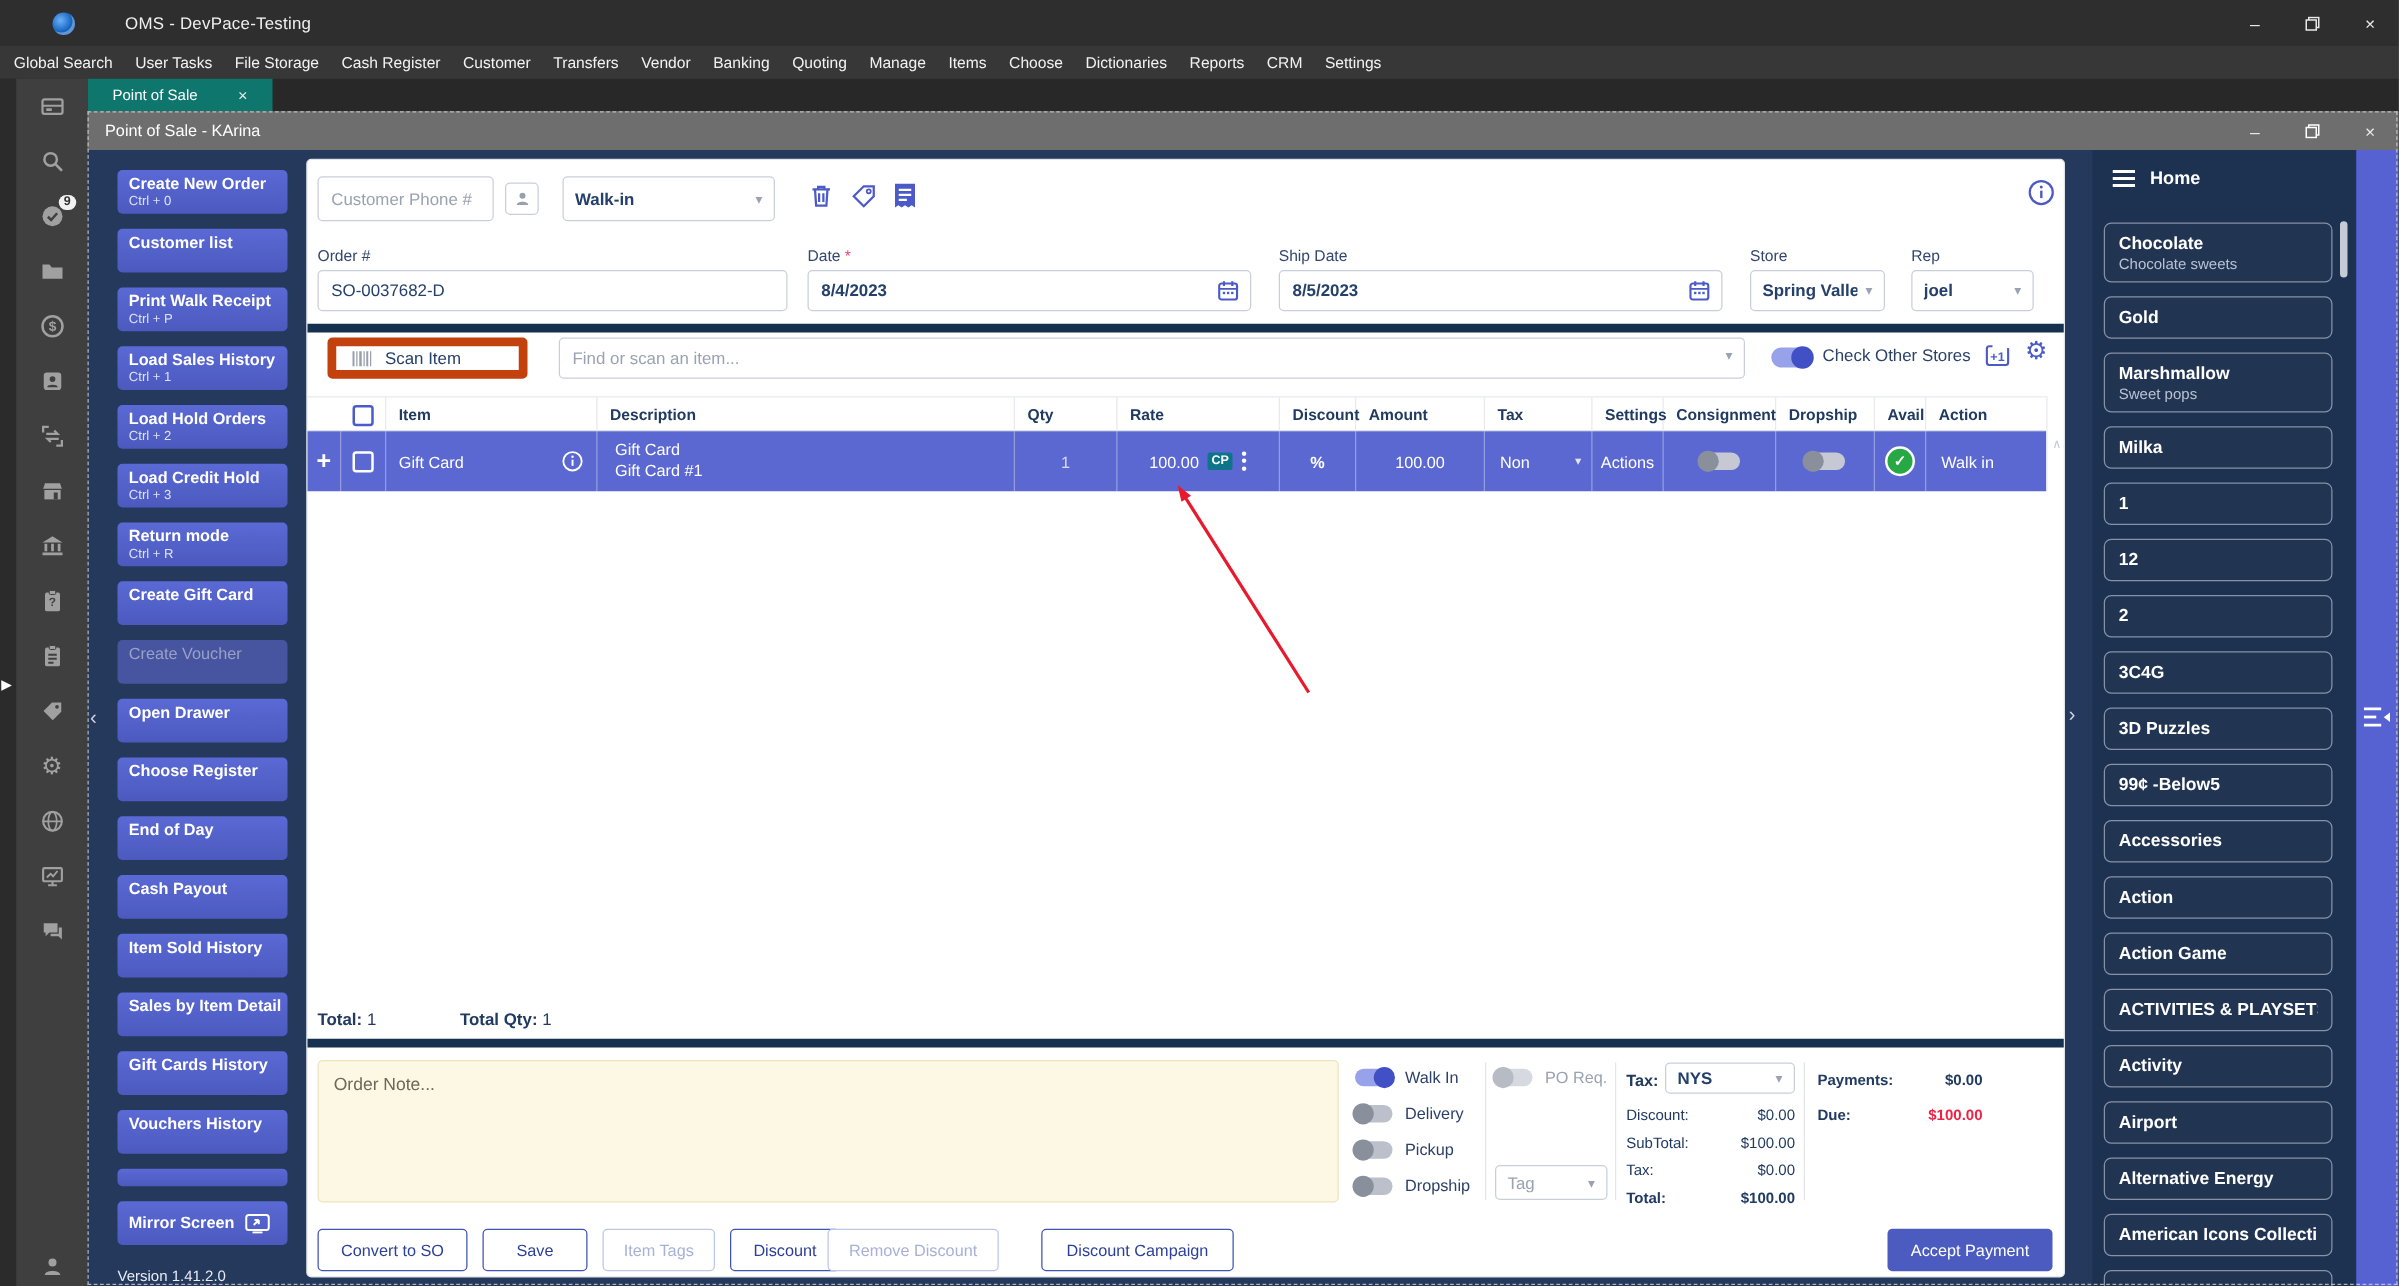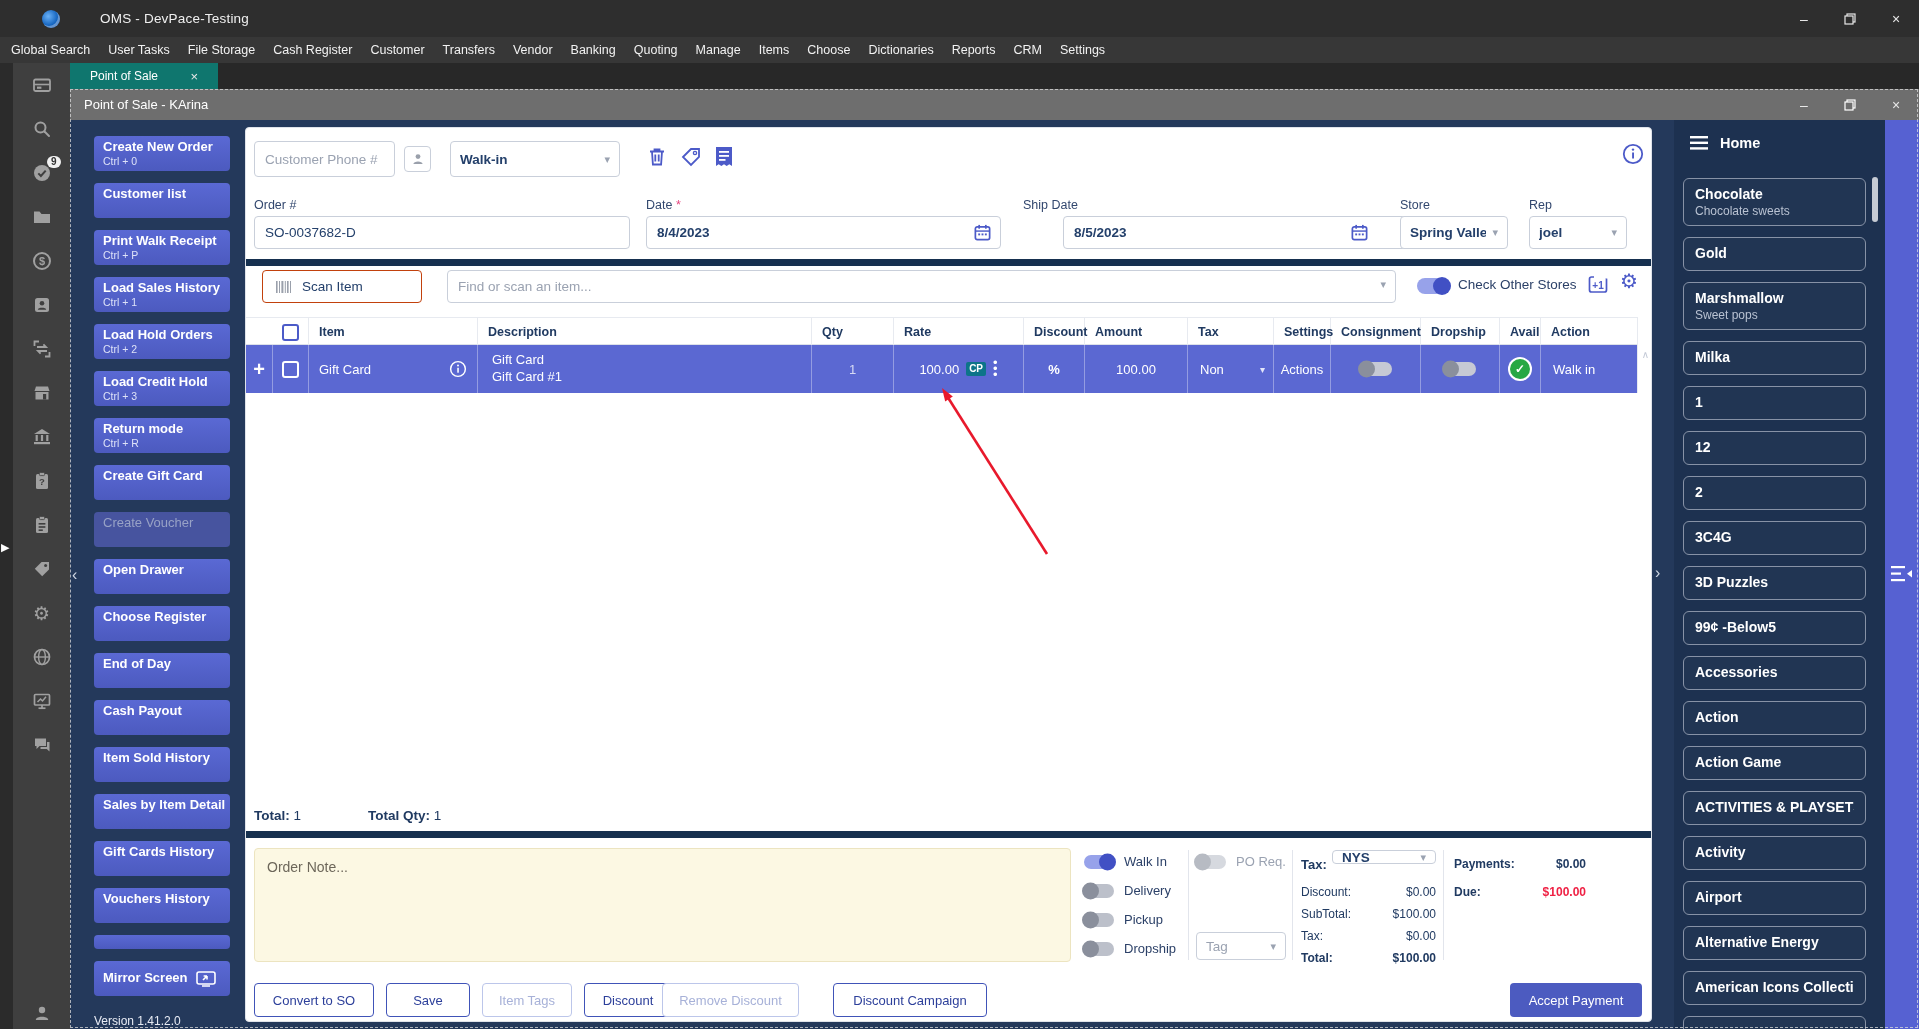--- a/index.html
+++ b/index.html
@@ -59,21 +59,21 @@
   .req { color:#e5447e; }
   .inp { border:1px solid #c9cfda; border-radius:4px; background:#fff; font-family:"Liberation Sans",sans-serif;
          font-size:13.5px; font-weight:600; color:#24406b; padding:0 10px; outline:none; }
   .inp::placeholder { color:#9aa2b1; font-weight:400; }
   .sel { border:1px solid #c9cfda; border-radius:4px; background:#fff; display:flex; align-items:center; padding:0 9px; }
   .sel .val { font-size:13.5px; font-weight:600; color:#24406b; white-space:nowrap; overflow:hidden; }
   .sel .chev { margin-left:auto; color:#9aa2b1; font-size:11px; padding-left:6px; }
   .iconbtn { display:flex; align-items:center; justify-content:center; }
   .divider { background:#16304f; }
 
-  .scanbtn { border:1px solid #c2410c; border-radius:4px; background:#fff; display:flex; align-items:center; gap:9px;
+  .scanbtn { border:7px solid #c2410c; border-radius:4px; background:#fff; display:flex; align-items:center; gap:9px;
              padding:0 12px; color:#24406b; font-size:13.5px; }
   .toggle { border-radius:9px; position:relative; }
   .toggle .knob { position:absolute; border-radius:50%; top:50%; transform:translateY(-50%); }
   .tg-on { background:#97a2ea; } .tg-on .knob { background:#4150c4; right:-2px; }
   .tg-off { background:#bcc0ca; } .tg-off .knob { background:#8a8f9c; left:-2px; }
   .tg-dis { background:#d6d9df; } .tg-dis .knob { background:#b7bbc3; left:-2px; }
 
   
   .th { position:absolute; height:28px; display:flex; align-items:center; font-size:12.5px; font-weight:600; color:#203a61;
         border-right:1px solid #e7eaf0; padding-left:10px; }
@@ -430,21 +430,21 @@
             <line x1="6.5" y1="2" x2="6.5" y2="6" stroke="#4c5ac8" stroke-width="1.8"></line>
             <line x1="13.5" y1="2" x2="13.5" y2="6" stroke="#4c5ac8" stroke-width="1.8"></line>
             <line x1="2.5" y1="8.5" x2="17.5" y2="8.5" stroke="#4c5ac8" stroke-width="1.5"></line>
             <rect x="5.5" y="11" width="2" height="2" fill="#4c5ac8"></rect>
             <rect x="9" y="11" width="2" height="2" fill="#4c5ac8"></rect>
             <rect x="12.5" y="11" width="2" height="2" fill="#4c5ac8"></rect>
           </svg>
       </span>
     </div>
     <div class="abs" style="left:777px; top:88px; width:355px; height:33px;">
-      <input class="inp" style="width: 100%; height: 100%; margin-left: 40px;" value="8/5/2023">
+      <input class="inp" style="width: 100%; height: 100%;" value="8/5/2023">
       <span class="abs" style="right:9px; top:7px;">
         <svg width="19" height="19" viewBox="0 0 20 20">
             <rect x="2.5" y="4" width="15" height="13.5" rx="2" fill="none" stroke="#4c5ac8" stroke-width="1.8"></rect>
             <line x1="6.5" y1="2" x2="6.5" y2="6" stroke="#4c5ac8" stroke-width="1.8"></line>
             <line x1="13.5" y1="2" x2="13.5" y2="6" stroke="#4c5ac8" stroke-width="1.8"></line>
             <line x1="2.5" y1="8.5" x2="17.5" y2="8.5" stroke="#4c5ac8" stroke-width="1.5"></line>
             <rect x="5.5" y="11" width="2" height="2" fill="#4c5ac8"></rect>
             <rect x="9" y="11" width="2" height="2" fill="#4c5ac8"></rect>
             <rect x="12.5" y="11" width="2" height="2" fill="#4c5ac8"></rect>
           </svg>
@@ -600,21 +600,21 @@
       <span class="meth-label dim">PO Req.</span>
     </div>
     <div class="abs sel" style="left:950px; top:804px; width:90px; height:28px;">
       <span class="val" style="font-weight:400; color:#9aa2b1;">Tag</span>
         <span class="chev">▾</span>
     </div>
 
     <div class="vsep" style="left:1046px; top:722px; height:110px;"></div>
 
     <div class="abs" style="left:1055px; top:729px; font-size:13px; font-weight:bold; color:#203a61;">Tax:</div>
-    <div class="abs sel" style="left:1086px; top:722px; width:104px; height:14px;">
+    <div class="abs sel" style="left:1086px; top:722px; width:104px; height:25px;">
       <span class="val">NYS</span>
         <span class="chev">▾</span>
     </div>
     <div class="sumrow" style="left:1055px; top:757px; width:135px;">
         <span>Discount:</span>
         <span>$0.00</span>
       </div>
     <div class="sumrow" style="left:1055px; top:779px; width:135px;">
         <span>SubTotal:</span>
         <span>$100.00</span>

